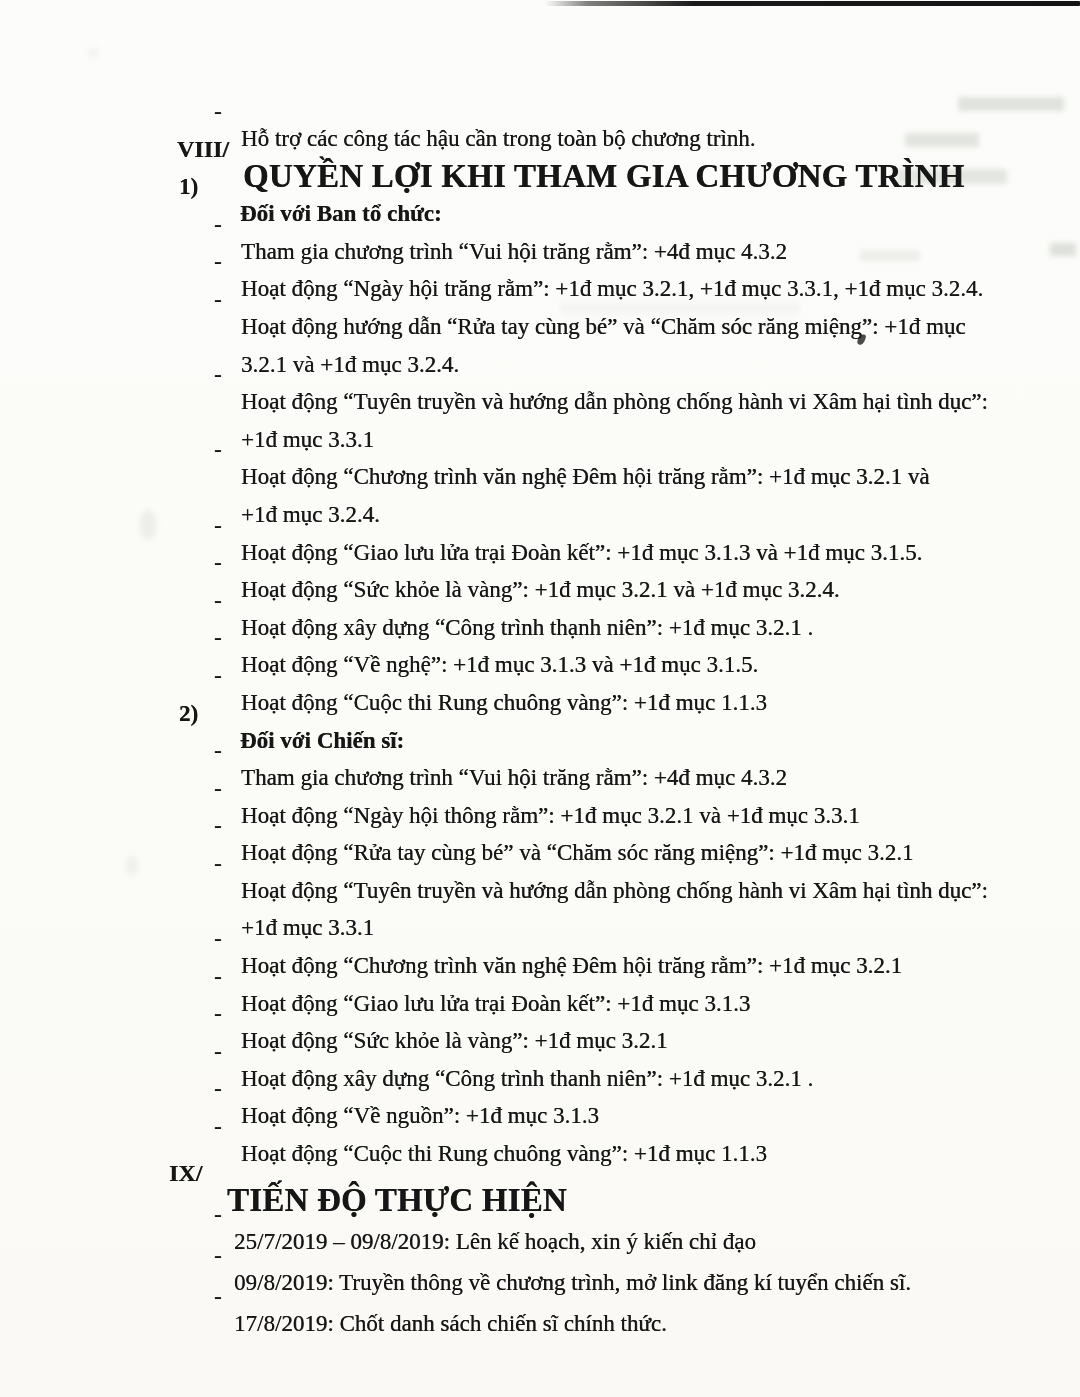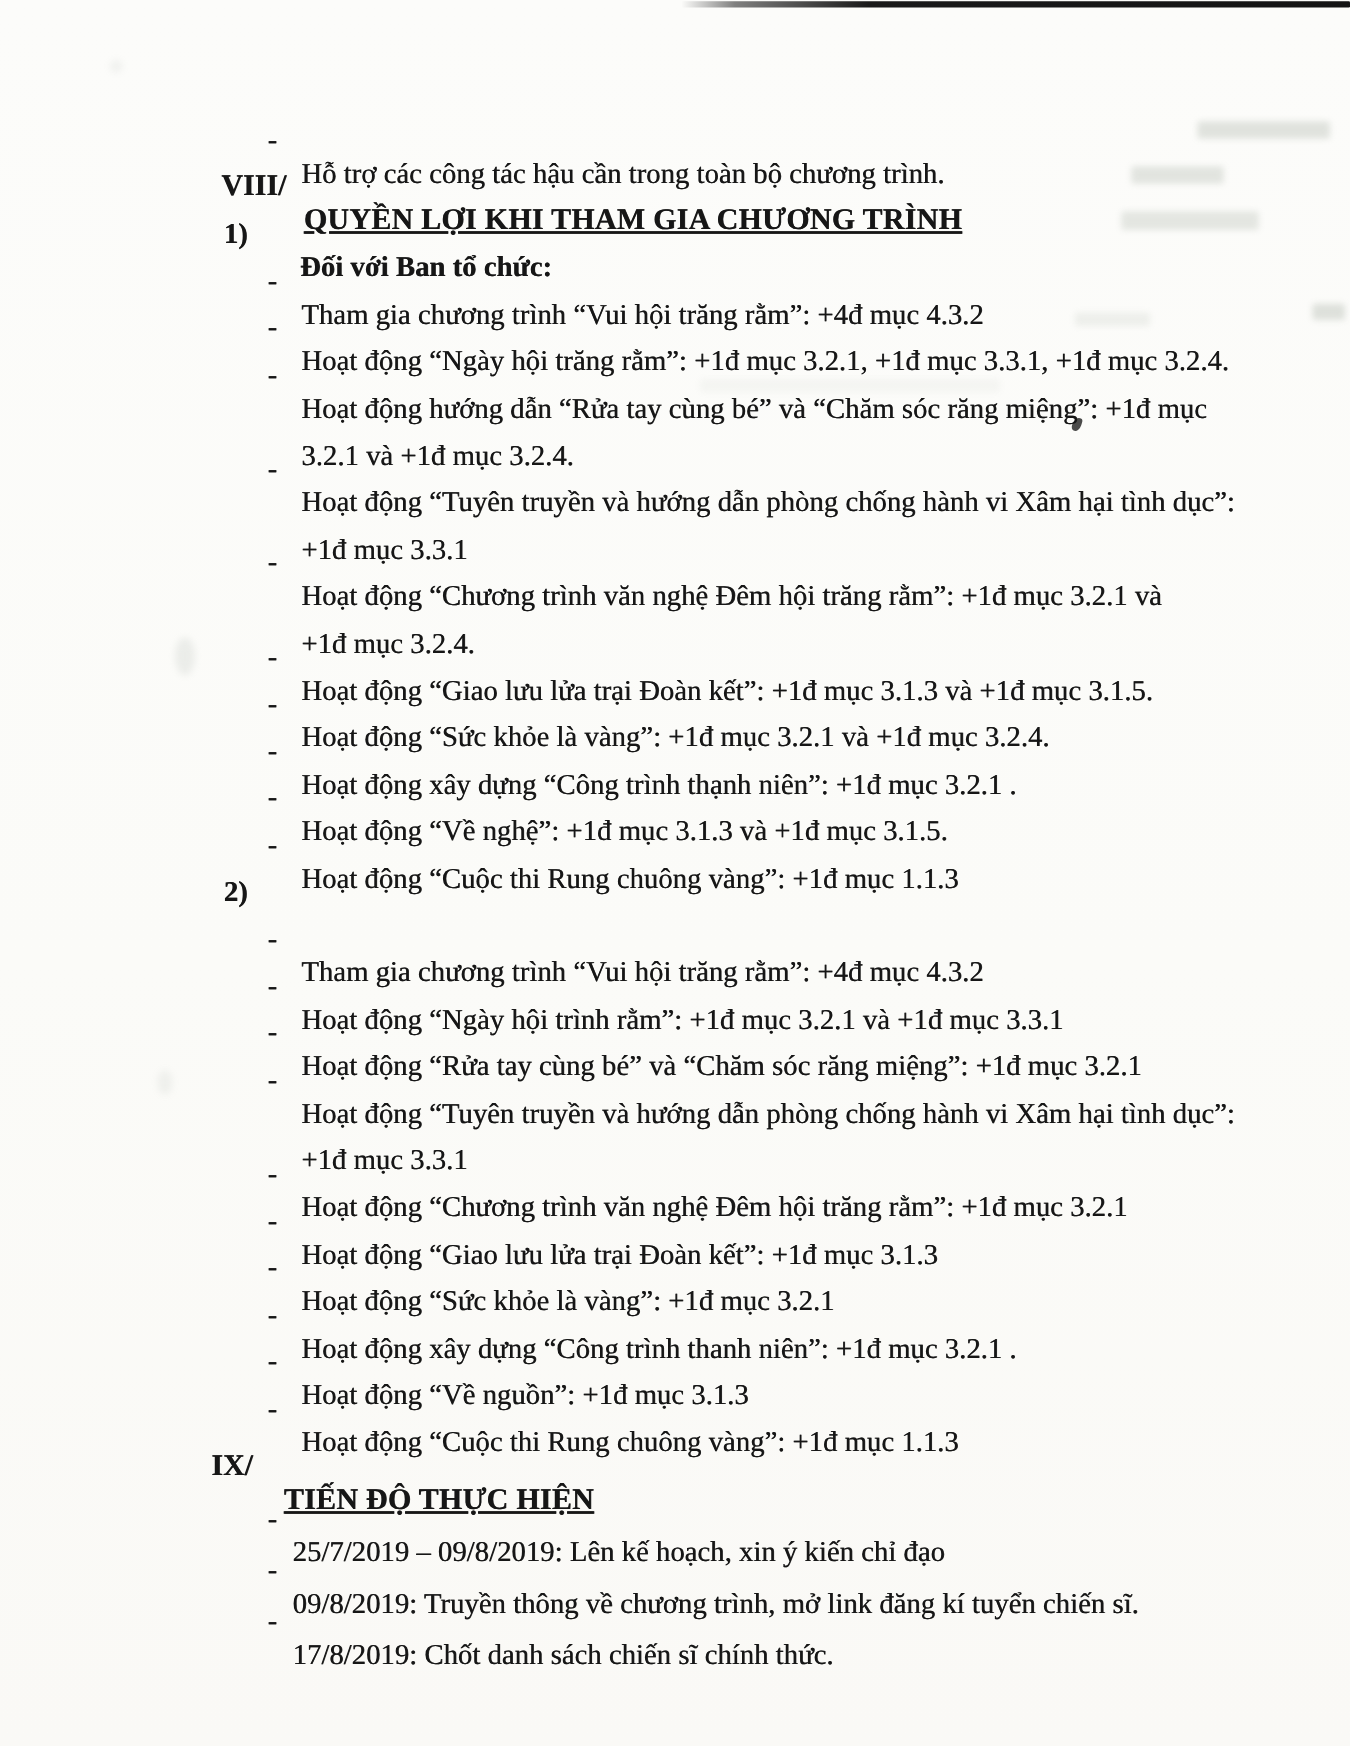--- a/index.html
+++ b/index.html
@@ -37,21 +37,21 @@
     position: relative;
     height: 37.6px;
     line-height: 37.6px;
     font-size: 23px;
   }
   .marker { position: absolute; left: 214px; top: 0; }
   .text   { position: absolute; left: 241px; top: 0; white-space: nowrap; margin-top: 27px; }
 
   .heading { font-weight: 700; text-align: right; }
   .heading .marker { left: 177px; font-size: 24px; }
-  .heading .text   { left: 243px; font-size: 24px; letter-spacing: 0.2px; text-decoration: underline; }
+  .heading .text   { left: 243px; font-size: 33px; letter-spacing: 0.2px; }
   .h-ix .marker { left: 169px; }
   .h-ix .text   { left: 227px; }
 
   .subheading { font-weight: 700; }
   .subheading .marker { left: 179px; }
   .subheading .text   { left: 240px; }
 
   .cont .text { left: 241px; }
   .date .text { left: 234px; }
 
@@ -183,30 +183,31 @@
     <span class="text">Hoạt động “Về nghệ”: +1đ mục 3.1.3 và +1đ mục 3.1.5.</span>
   </div>
 
   <div class="line bullet">
     <span class="marker">-</span>
     <span class="text">Hoạt động “Cuộc thi Rung chuông vàng”: +1đ mục 1.1.3</span>
   </div>
 
   <div class="line subheading">
     <span class="marker">2)</span>
+    <span class="text">Đối với Chiến sĩ:</span>
   </div>
 
   <div class="line bullet">
     <span class="marker">-</span>
     <span class="text">Tham gia chương trình “Vui hội trăng rằm”: +4đ mục 4.3.2</span>
   </div>
 
   <div class="line bullet">
     <span class="marker">-</span>
-    <span class="text">Hoạt động “Ngày hội trình rằm”: +1đ mục 3.2.1 và +1đ mục 3.3.1</span>
+    <span class="text">Hoạt động “Ngày hội thông rằm”: +1đ mục 3.2.1 và +1đ mục 3.3.1</span>
   </div>
 
   <div class="line bullet">
     <span class="marker">-</span>
     <span class="text">Hoạt động “Rửa tay cùng bé” và “Chăm sóc răng miệng”: +1đ mục 3.2.1</span>
   </div>
 
   <div class="line bullet">
     <span class="marker">-</span>
     <span class="text">Hoạt động “Tuyên truyền và hướng dẫn phòng chống hành vi Xâm hại tình dục”:</span>

